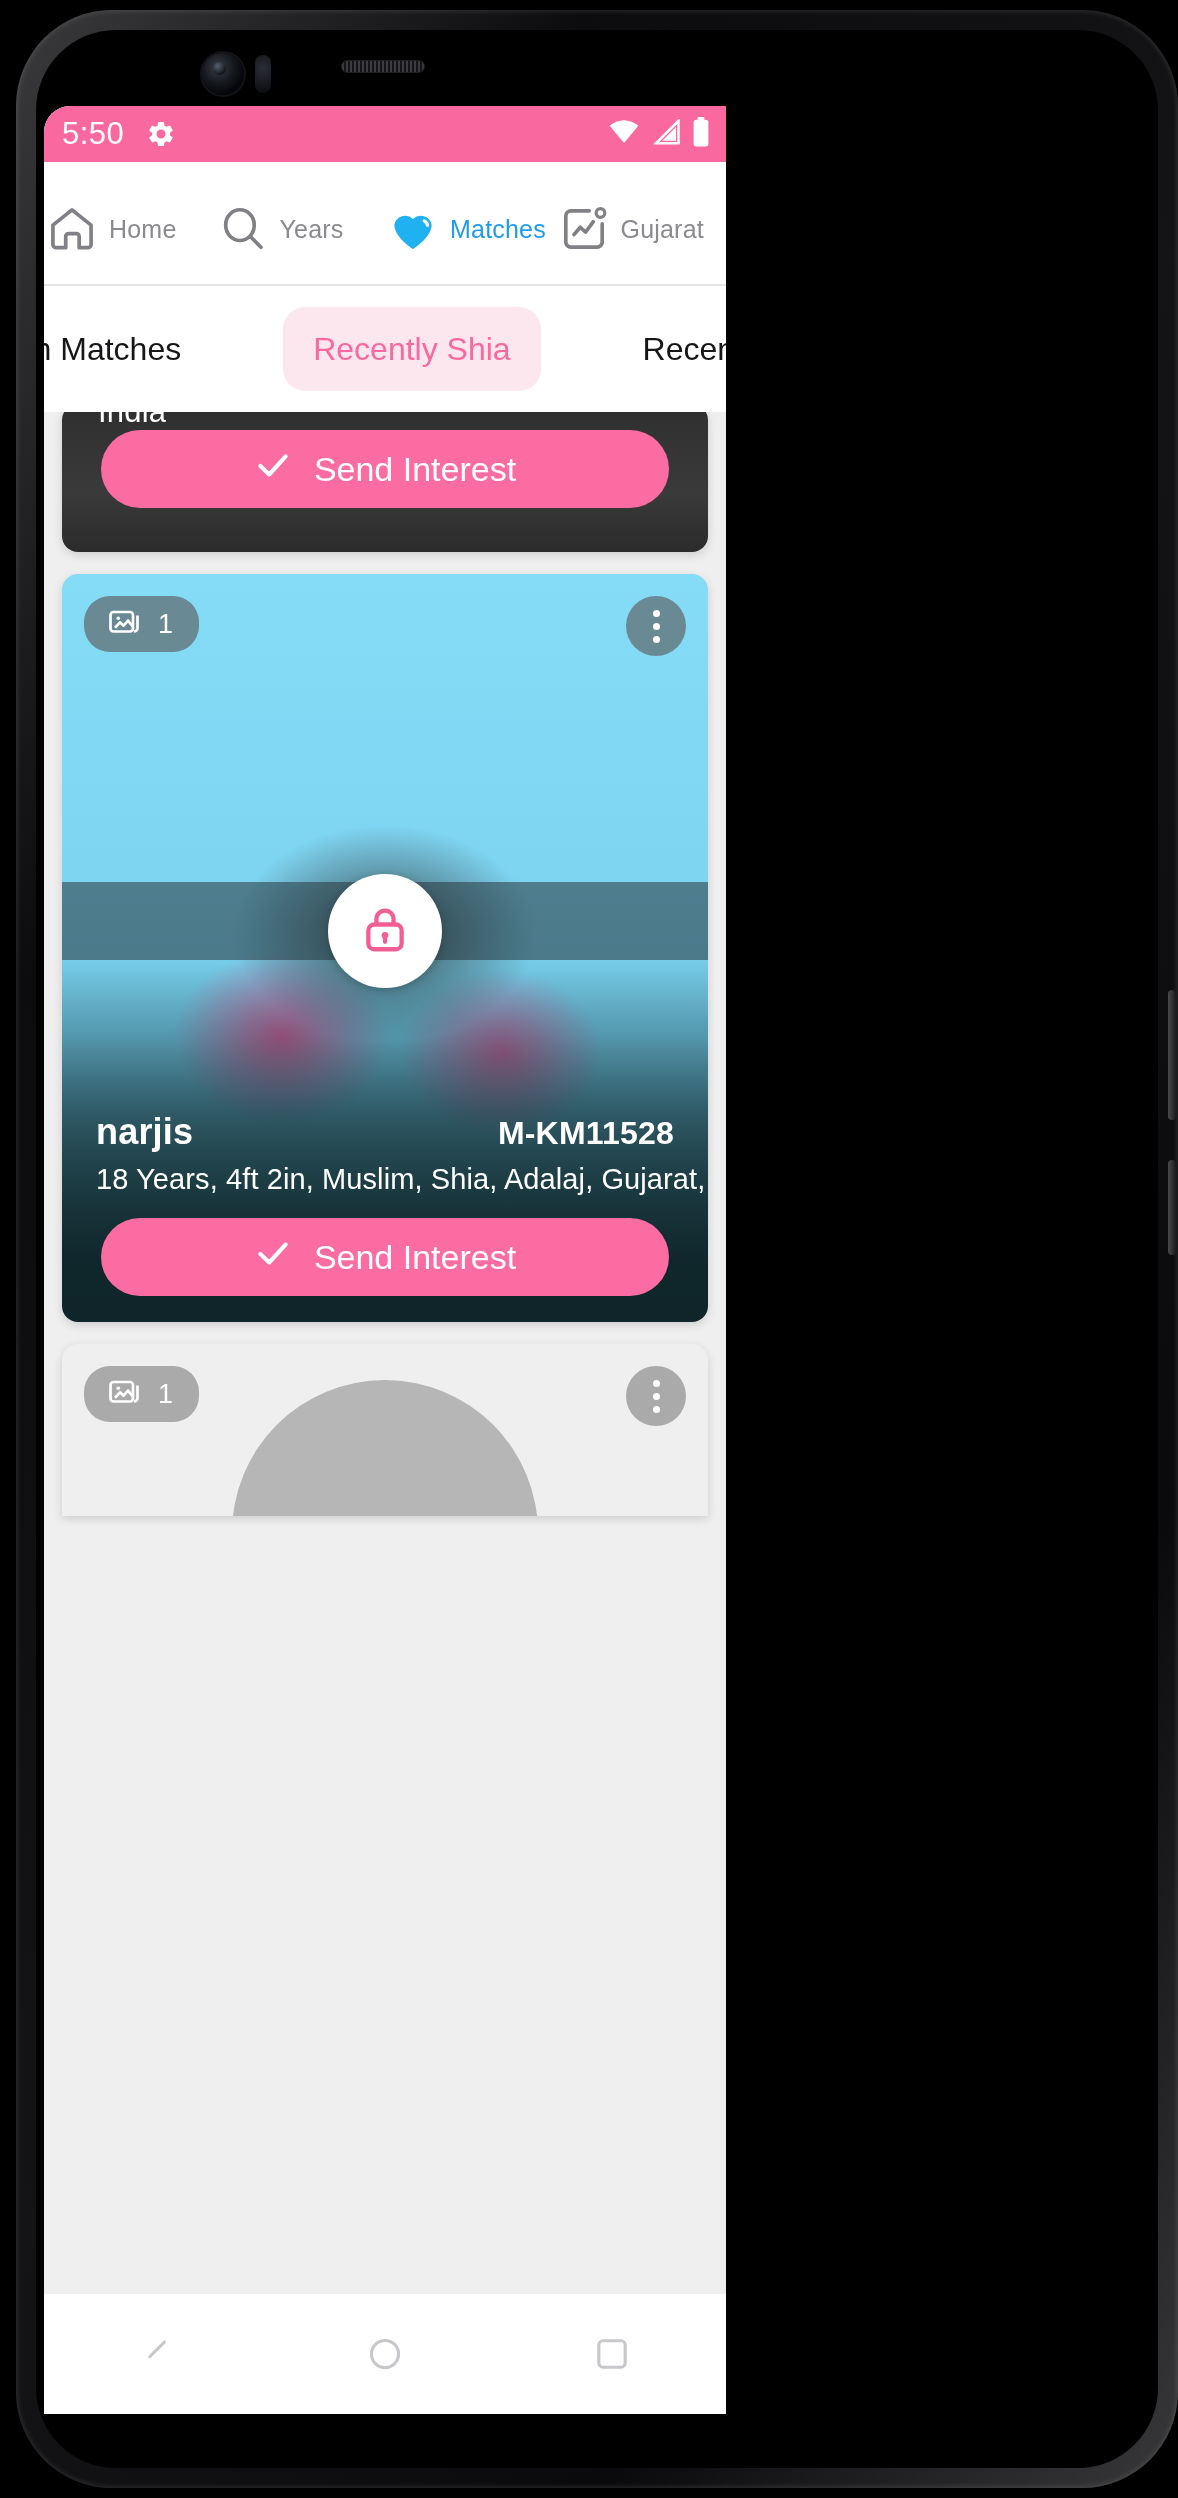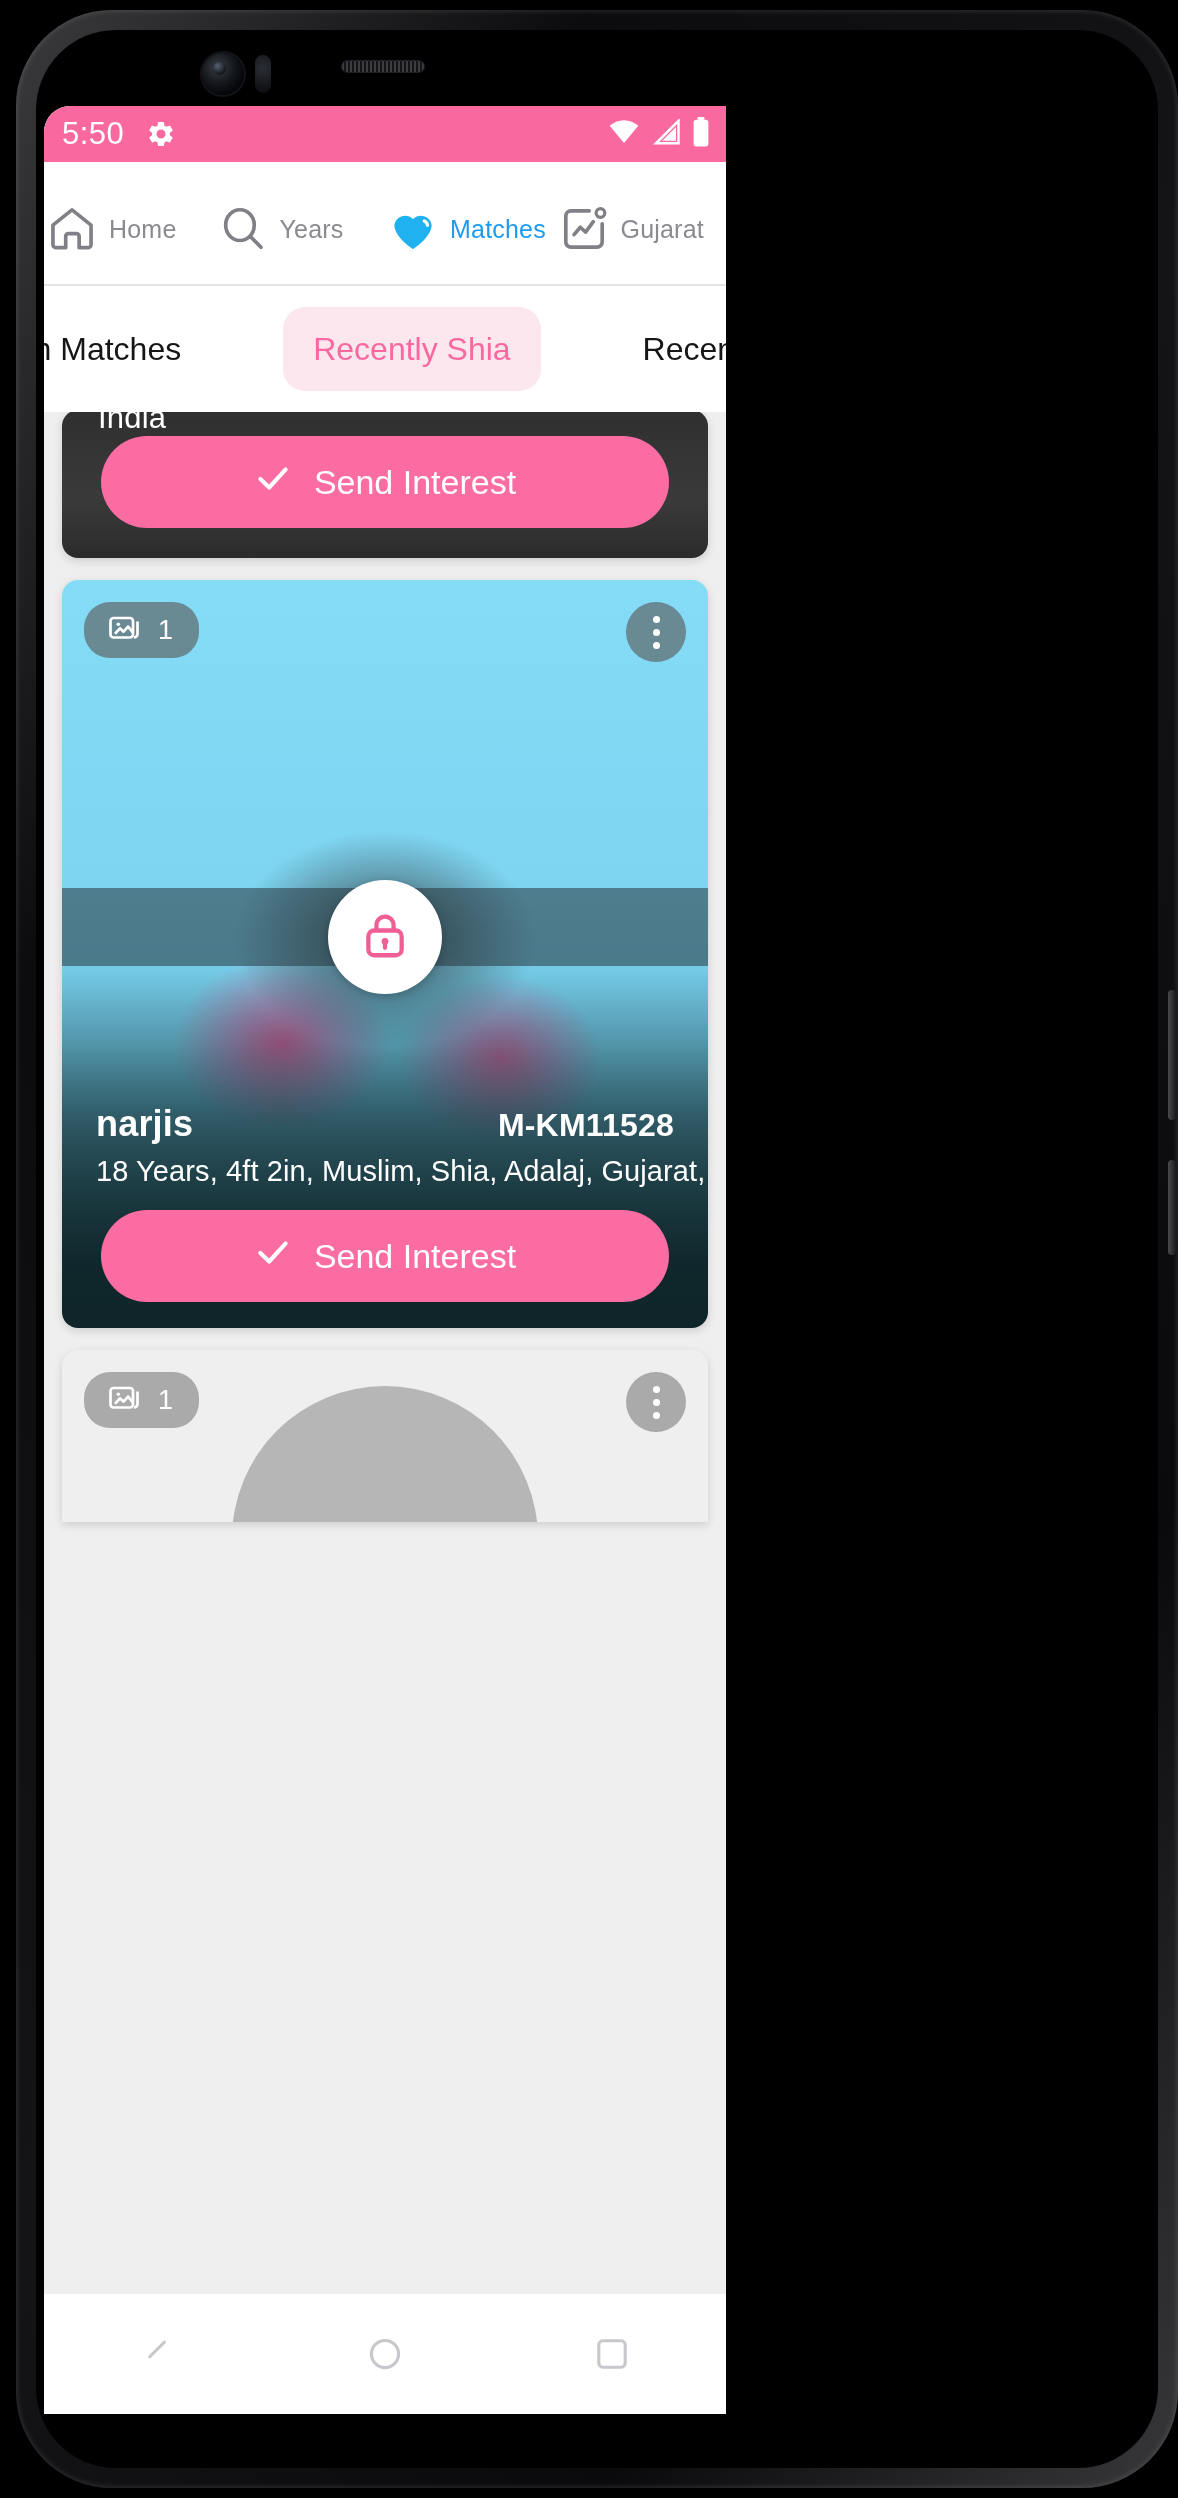--- a/index.html
+++ b/index.html
@@ -122,21 +122,21 @@
   }
   #pill-custom { margin-left: -76px; }
   #pill-recently-join { margin-left: 72px; }
   #pill-recently-login { margin-left: 72px; }
 
   
   #feed {
     position: relative;
     height: 1980px;
     background: #efefef;
-    padding: 6px 18px;
+    padding: 0 18px;
     overflow: hidden;
   }
 
   .profile-card {
     position: relative;
     border-radius: 16px;
     overflow: hidden;
     margin-bottom: 22px;
     box-shadow: 0 3px 10px rgba(0,0,0,.14);
   }
@@ -205,21 +205,21 @@
   #card-main-nameline {
     display:flex; align-items:baseline; justify-content:space-between;
     margin-bottom: 10px;
   }
   .card-name { color:#fff; font-size: 36px; font-weight: bold; letter-spacing:.2px; }
   .card-id { color:#fff; font-size: 32px; font-weight: bold; letter-spacing:.2px; }
   .card-desc { color:#fff; font-size: 29px; letter-spacing:.1px; white-space: nowrap; }
 
   .send-interest-btn {
     margin: 22px auto 0 auto;
-    height: 92px; width: 568px;
+    height: 78px; width: 568px;
     border-radius: 48px;
     background: #fa6ca2;
     display:flex; align-items:center; justify-content:center; gap: 22px;
     color:#fff; font-size: 34px;
     cursor:pointer;
     border: none;
   }
   #card-top .send-interest-btn { margin-top: 26px; }
 
   

